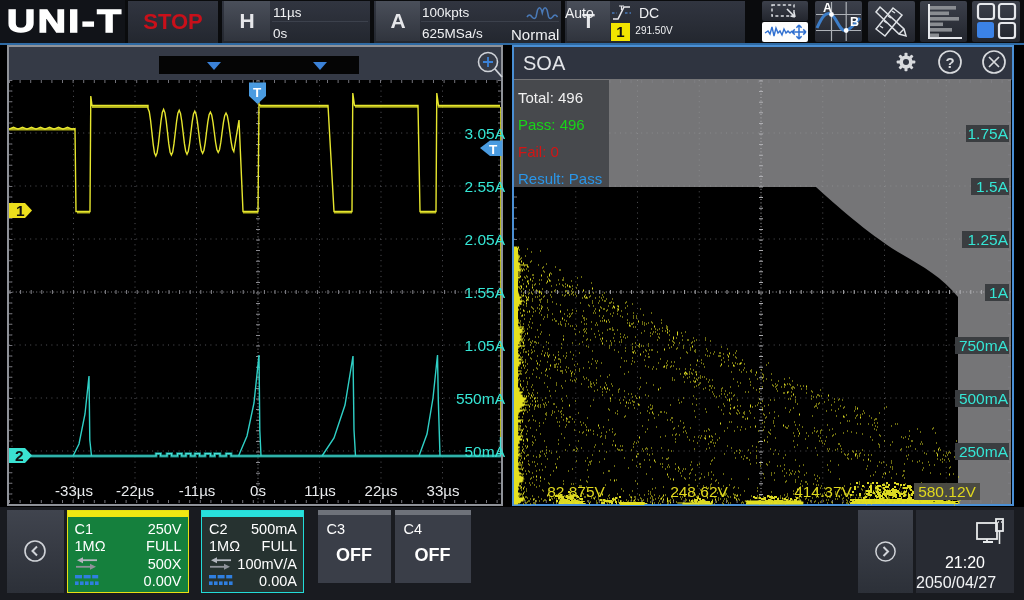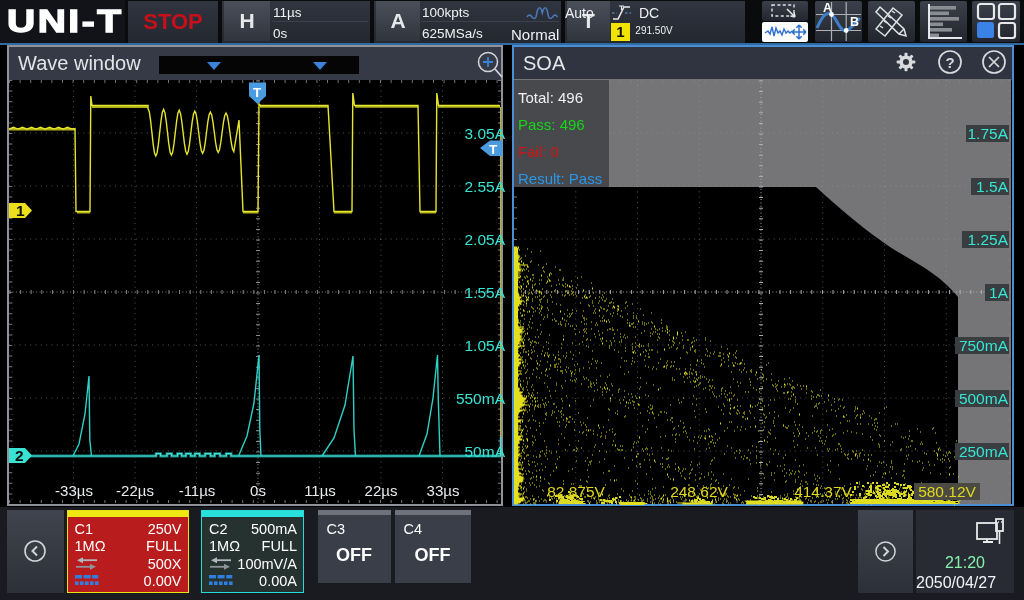--- a/index.html
+++ b/index.html
@@ -109,21 +109,20 @@
    <rect x="27" y="3" width="16" height="15" rx="2.5"></rect>
    <rect x="27" y="22" width="16" height="15" rx="2.5"></rect>
   </g>
   <rect x="5" y="21" width="17" height="16" rx="2.5" fill="#3b82e6"></rect>
  </svg>
 </div>
 <div id="blueline"></div>
 
 <div id="leftwin">
  <div id="lwhead">
-  <div class="abs" style="left:9px;top:5px;font-size:20px">Wave window</div>
   <div class="abs" style="left:150px;top:9px;width:200px;height:18px;background:#050505"></div>
   <svg class="abs" style="left:150px;top:9px" width="200" height="18" viewBox="0 0 200 18">
    <path d="M48,6 l14,0 -7,8 z" fill="#3b82d8"></path>
    <path d="M154,6 l14,0 -7,8 z" fill="#3b82d8"></path>
   </svg>
   <svg class="abs" style="left:466px;top:3px" width="28" height="29" viewBox="0 0 28 29">
    <circle cx="13" cy="12" r="9.5" fill="none" stroke="#cfd2d8" stroke-width="1.6"></circle>
    <path d="M13,7 v10 M8,12 h10" stroke="#3b82d8" stroke-width="1.8"></path>
    <path d="M20,19 L27,27" stroke="#cfd2d8" stroke-width="1.8"></path>
   </svg>
@@ -309,21 +308,21 @@
  <path d="M101,9 l10,10 M111,9 l-10,10" stroke="#d8dadd" stroke-width="1.7"></path>
 </svg>
 
 <div id="botbar">
  <div class="btnpanel" style="left:7px;width:57px"></div>
  <svg class="abs" style="left:24px;top:33px" width="22" height="22" viewBox="0 0 22 22">
   <circle cx="11" cy="11" r="10" fill="none" stroke="#d0d3d8" stroke-width="1.6"></circle>
   <path d="M13,6.5 L8.5,11 L13,15.5" fill="none" stroke="#d0d3d8" stroke-width="2"></path>
  </svg>
 
- <div class="card" style="left:66.5px;width:122px;background:#b91c1c;border:1.5px solid #e8e012">
+ <div class="card" style="left:66.5px;width:122px;background:#15803d;border:1.5px solid #e8e012">
   <div class="abs" style="left:0;top:0;width:100%;height:6px;background:#f0e812"></div>
   <div class="crow" style="top:9px">
         <span>C1</span>
         <span>250V</span>
       </div>
   <div class="crow" style="top:26.5px">
         <span>1MΩ</span>
         <span>FULL</span>
       </div>
   <div class="crow" style="top:44px">
@@ -407,15 +406,15 @@
   <circle cx="10.5" cy="10.5" r="9.6" fill="none" stroke="#d0d3d8" stroke-width="1.5"></circle>
   <path d="M8.5,6 L13,10.5 L8.5,15" fill="none" stroke="#d0d3d8" stroke-width="2"></path>
  </svg>
  <div class="abs" style="left:916px;top:3px;width:98px;height:83px;background:#282b33"></div>
  <svg class="abs" style="left:975px;top:11px" width="30" height="30" viewBox="0 0 30 30">
   <rect x="2" y="5" width="20" height="16" fill="none" stroke="#e8eaec" stroke-width="1.8"></rect>
   <path d="M8,24 h10 M12,21 v3" stroke="#e8eaec" stroke-width="1.8"></path>
   <rect x="21" y="1" width="7" height="12" fill="none" stroke="#e8eaec" stroke-width="1.8"></rect>
   <path d="M24.5,13 V26 M23,4 h1 M26,4 h1" stroke="#e8eaec" stroke-width="1.6"></path>
  </svg>
- <div class="abs" style="left:916px;top:47px;width:98px;text-align:center;font-size:16px;color:#86efac">21:20</div>
+ <div class="abs" style="left:916px;top:47px;width:98px;text-align:center;font-size:16px;color:#ffffff">21:20</div>
  <div class="abs" style="left:916px;top:67px;width:98px;text-align:left;font-size:16px;color:#f2f3f5">2050/04/27</div>
 </div>
 
 </body></html>

